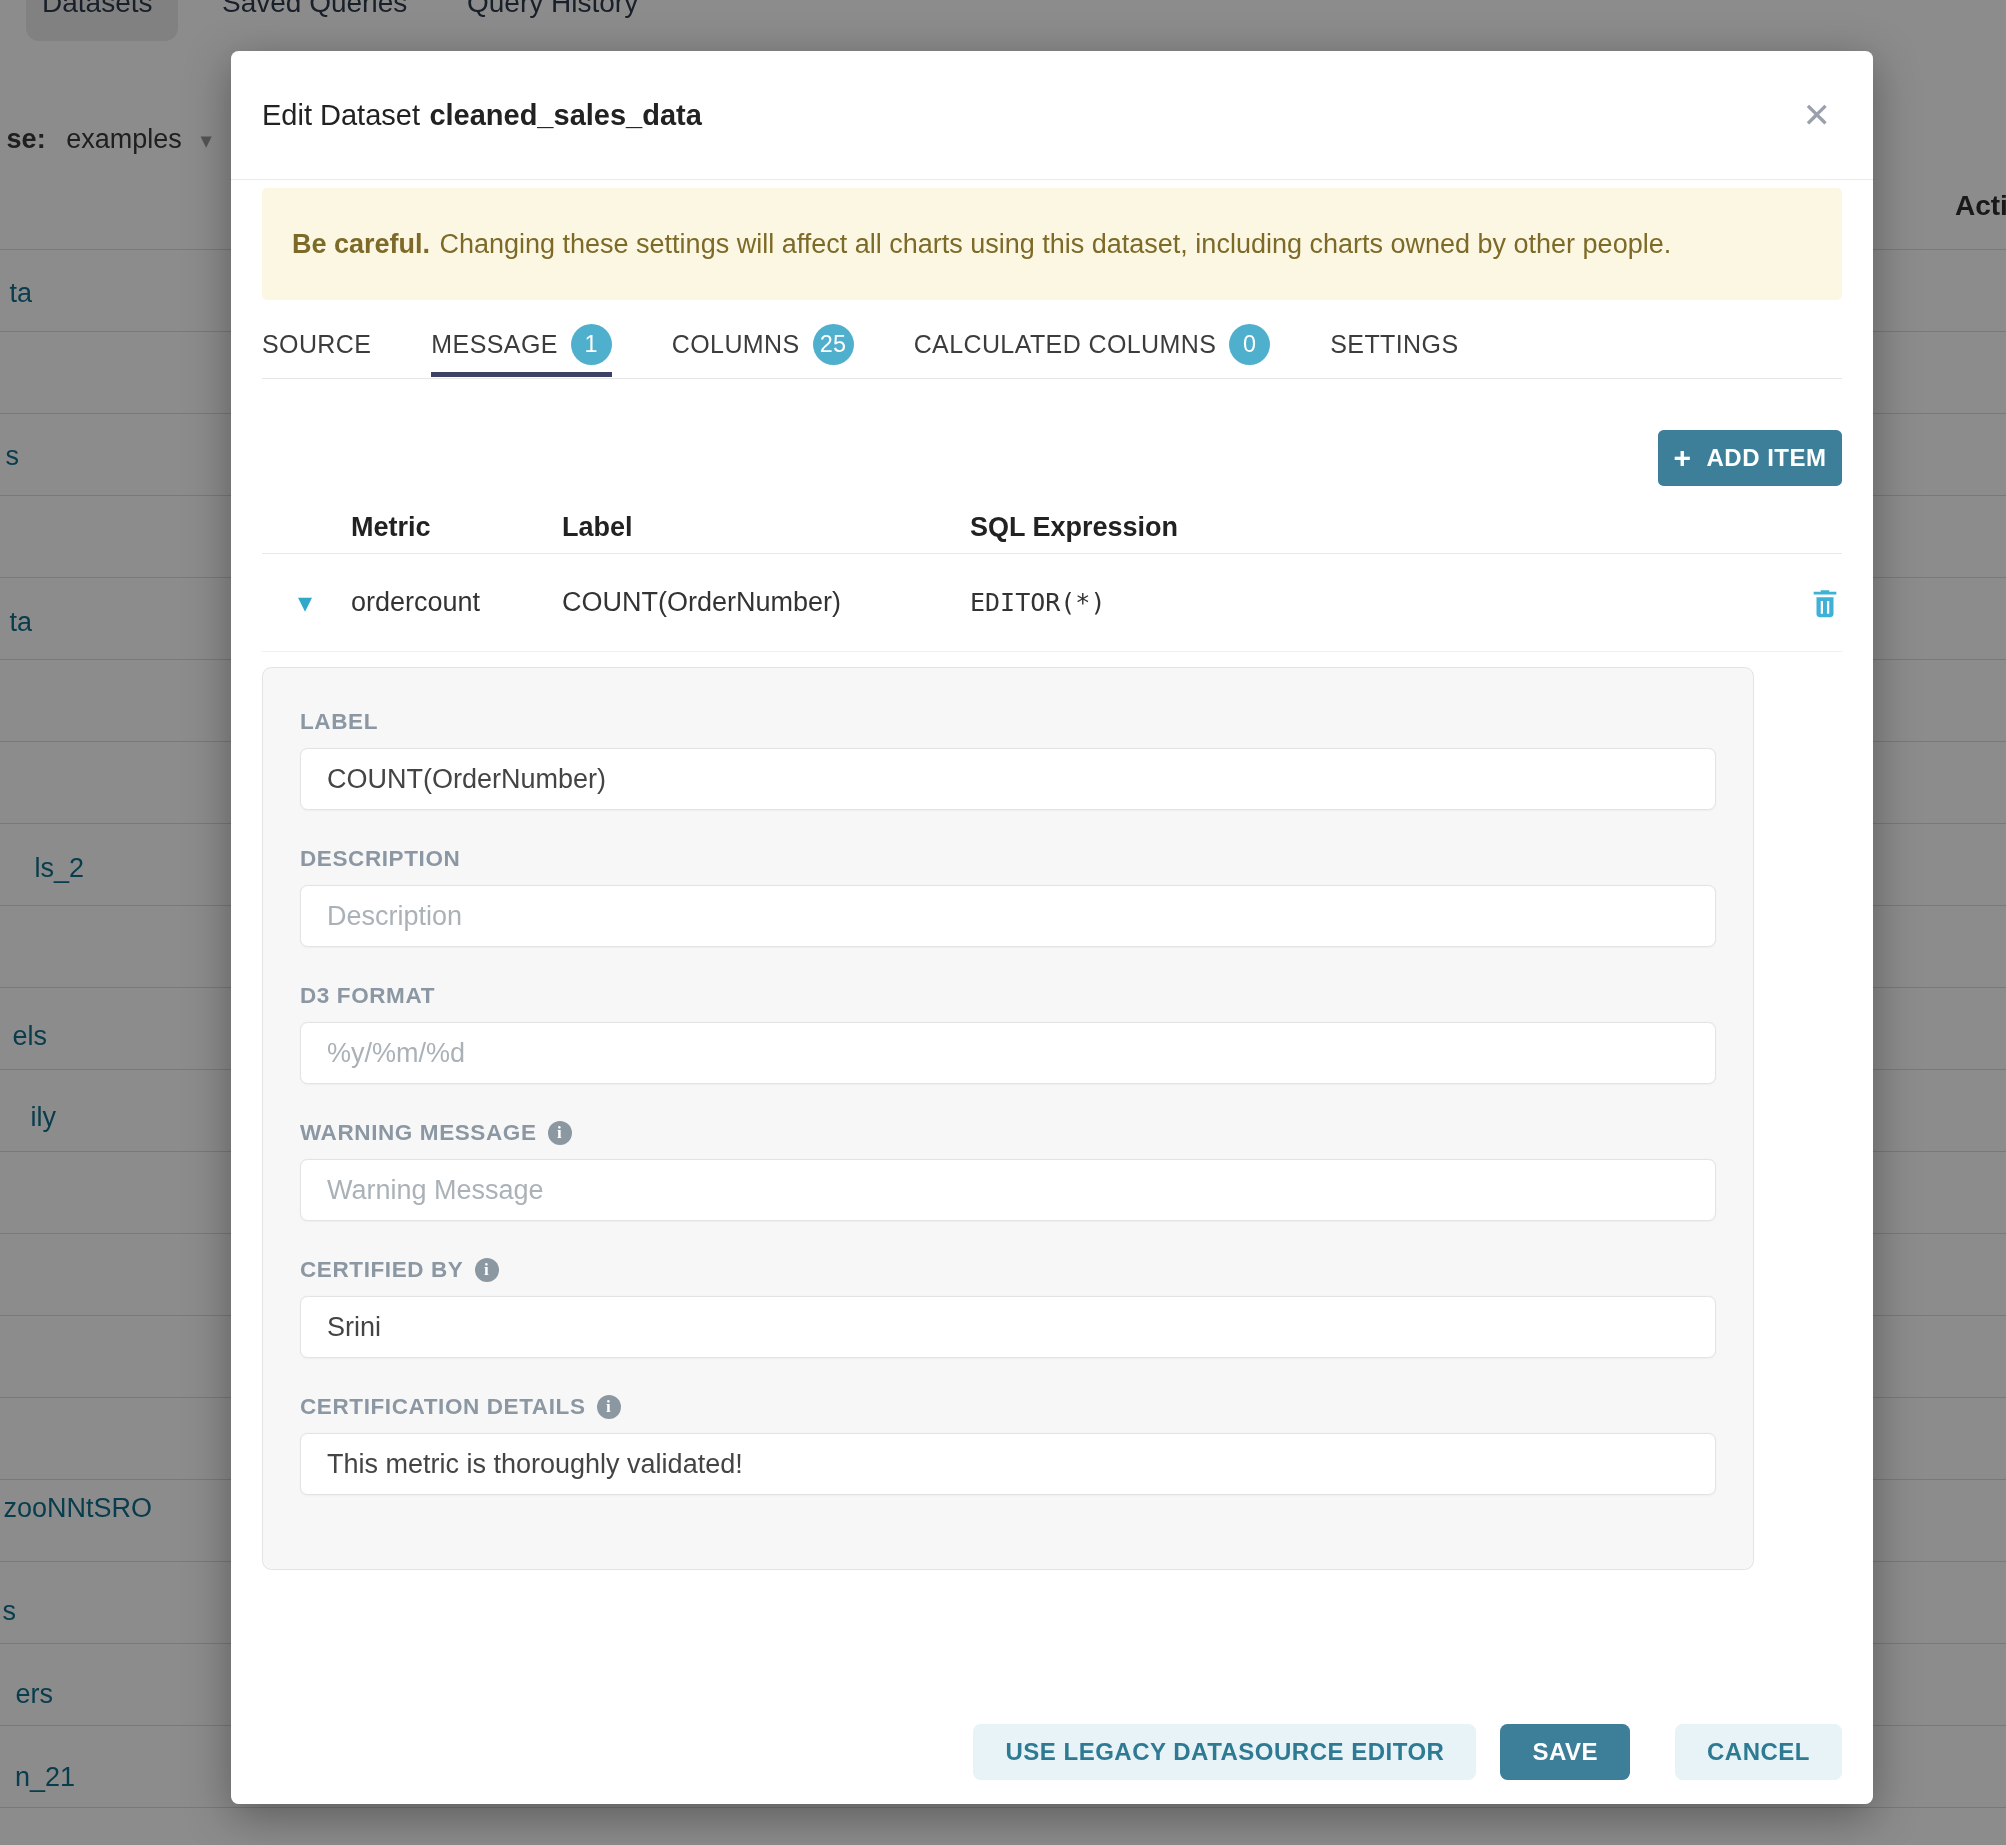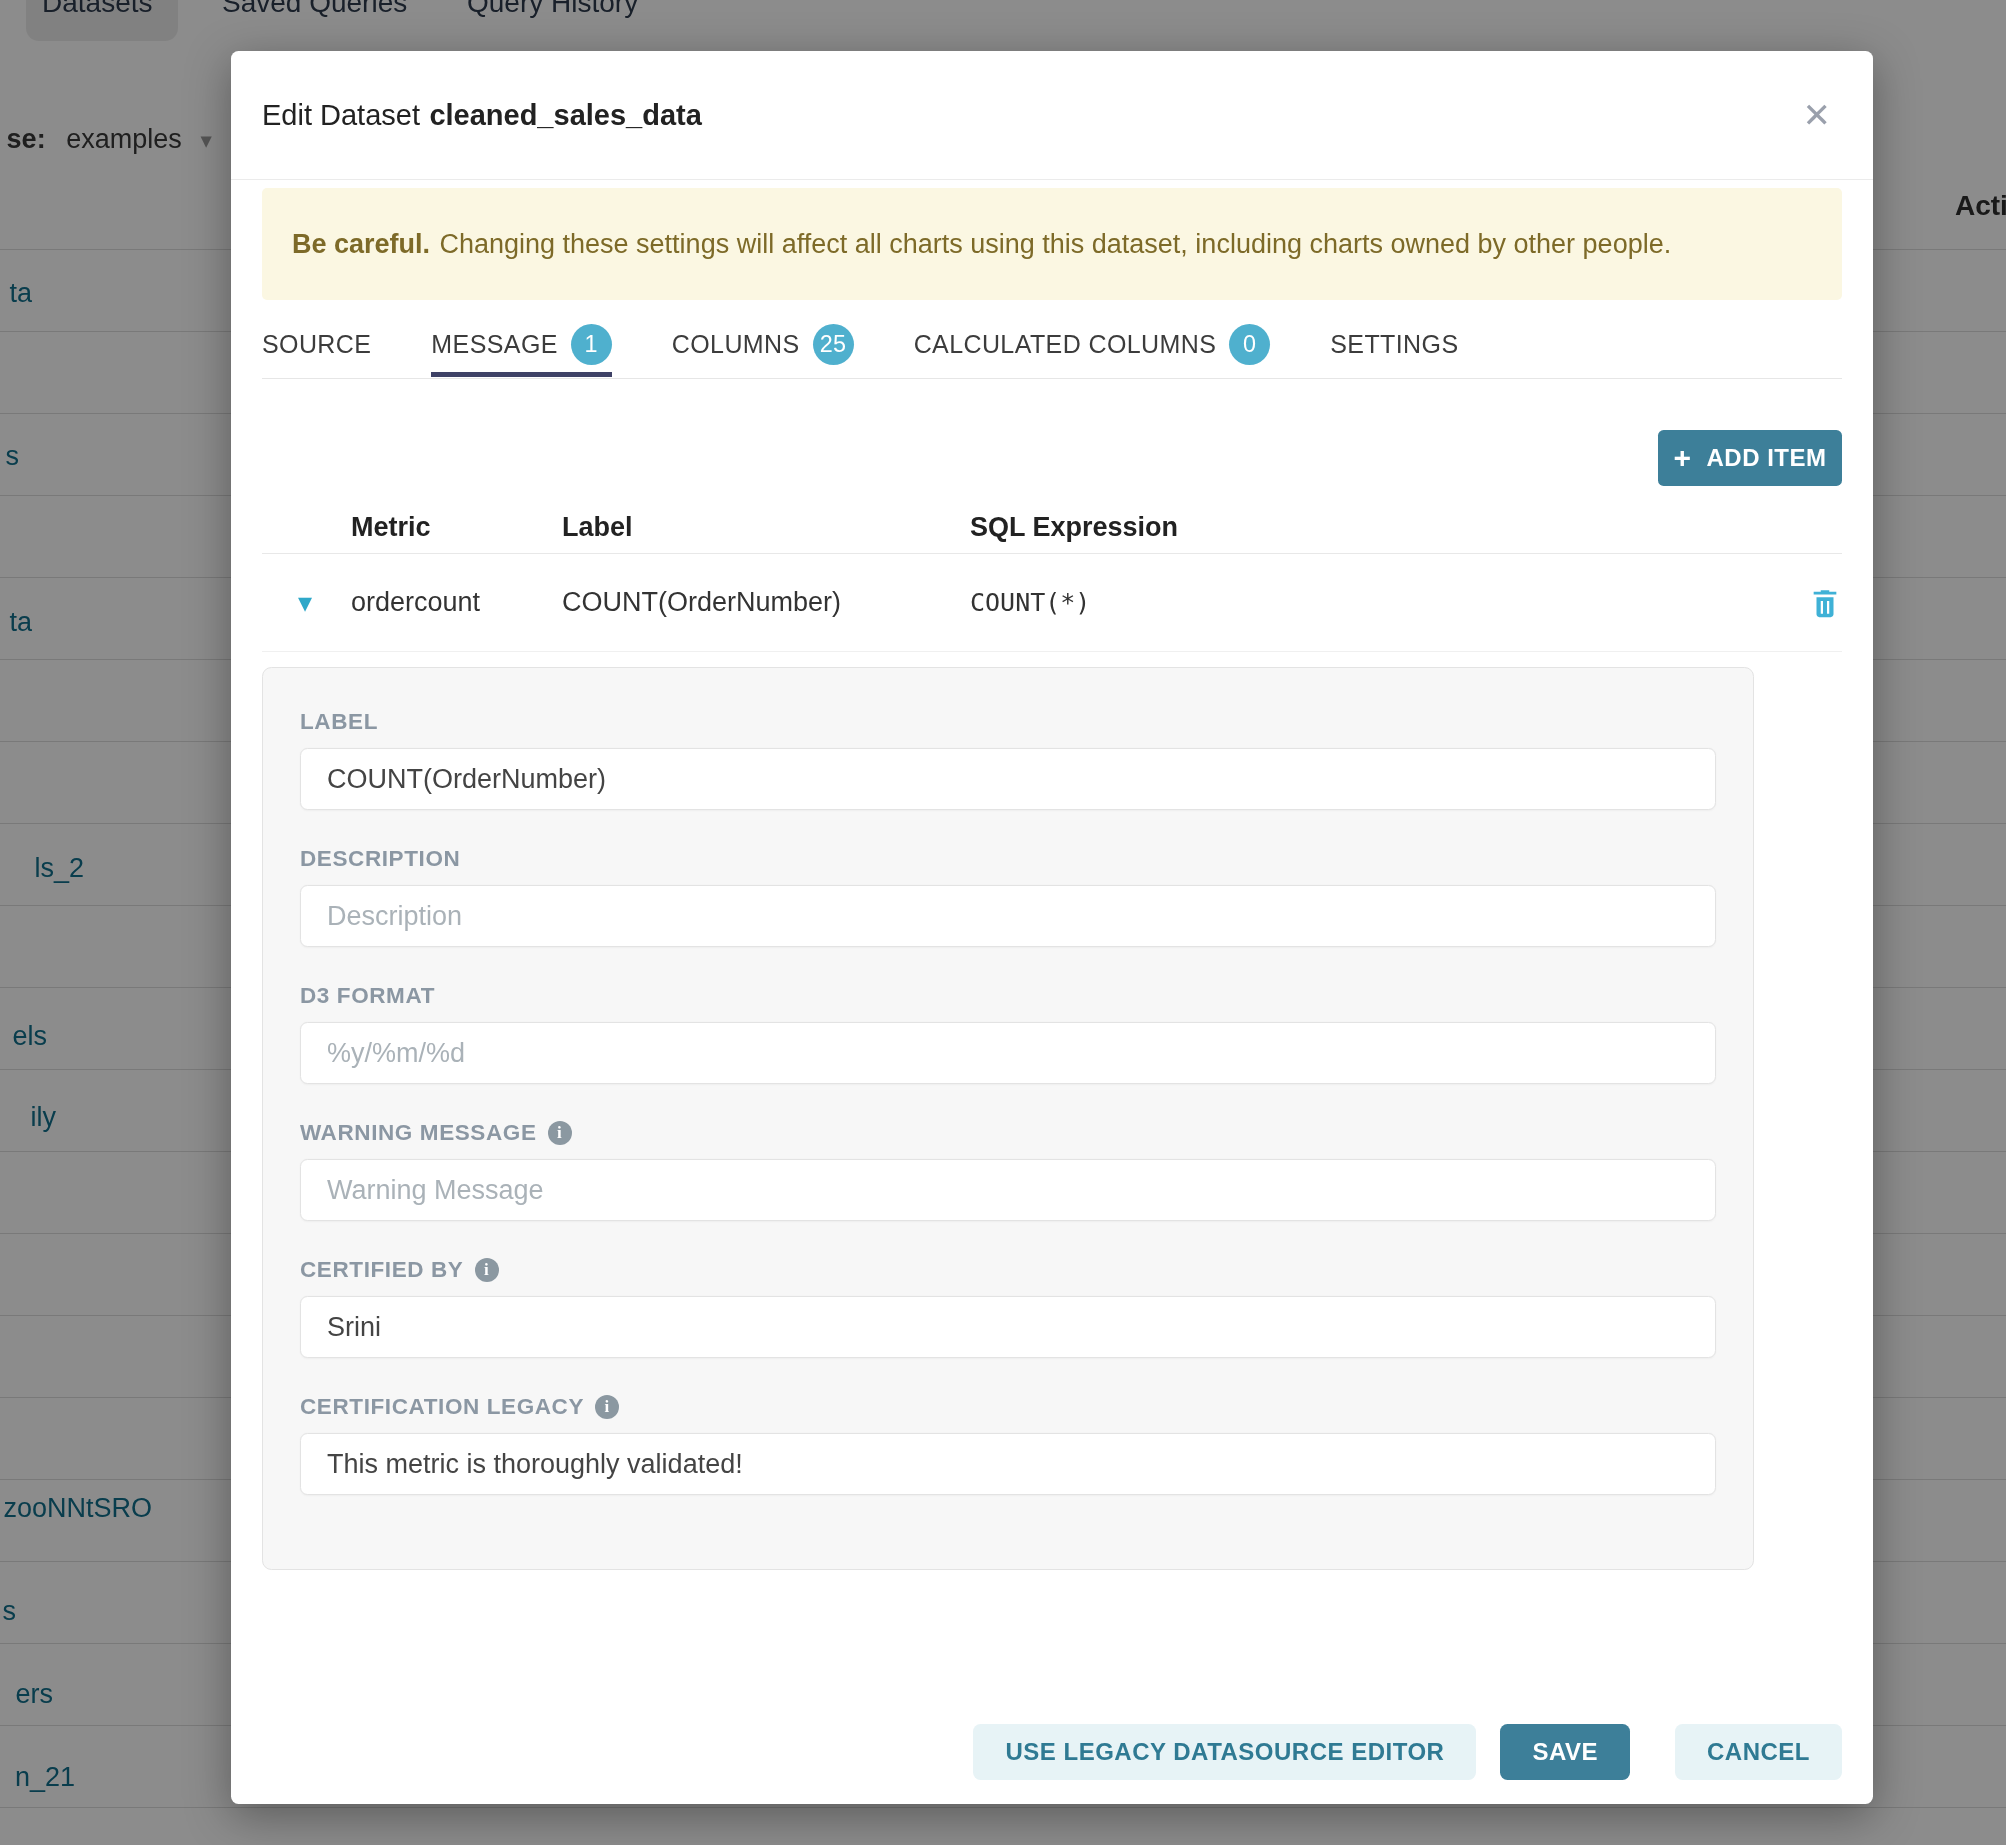--- a/index.html
+++ b/index.html
@@ -208,21 +208,21 @@
         <div></div>
         <div class="col">Metric</div>
         <div class="col">Label</div>
         <div class="col">SQL Expression</div>
         <div></div>
       </div>
       <div class="mt-grid mt-row">
         <div class="mt-caret">▾</div>
         <div class="mt-metric">ordercount</div>
         <div class="mt-label">COUNT(OrderNumber)</div>
-        <div class="mt-sql">COUNT(*)</div>
+        <div class="mt-sql">EDITOR(*)</div>
         <div class="mt-trash">
           <svg width="34" height="34" viewBox="0 0 24 24">
               <path fill="currentColor" d="M9 3v1H4v2h16V4h-5V3H9zM6 8v12c0 1.1.9 2 2 2h8c1.1 0 2-.9 2-2V8H6zm3 2.5h1.6v9H9v-9zm4.4 0H15v9h-1.6v-9z"></path>
             </svg>
         </div>
       </div>
     </div>
 
     <div class="metric-panel">
 
@@ -258,21 +258,21 @@
       <div class="field">
         <div class="field-label">
           <span>CERTIFIED BY</span>
           <span class="info-icon">i</span>
         </div>
         <input type="text" value="Srini" style="">
       </div>
 
       <div class="field">
         <div class="field-label">
-          <span>CERTIFICATION LEGACY</span>
+          <span>CERTIFICATION DETAILS</span>
           <span class="info-icon">i</span>
         </div>
         <input type="text" value="This metric is thoroughly validated!" style="">
       </div>
 
     </div>
 
     <div class="modal-footer">
       <div class="btn btn-light">USE LEGACY DATASOURCE EDITOR</div>
       <div class="btn btn-primary">SAVE</div>

